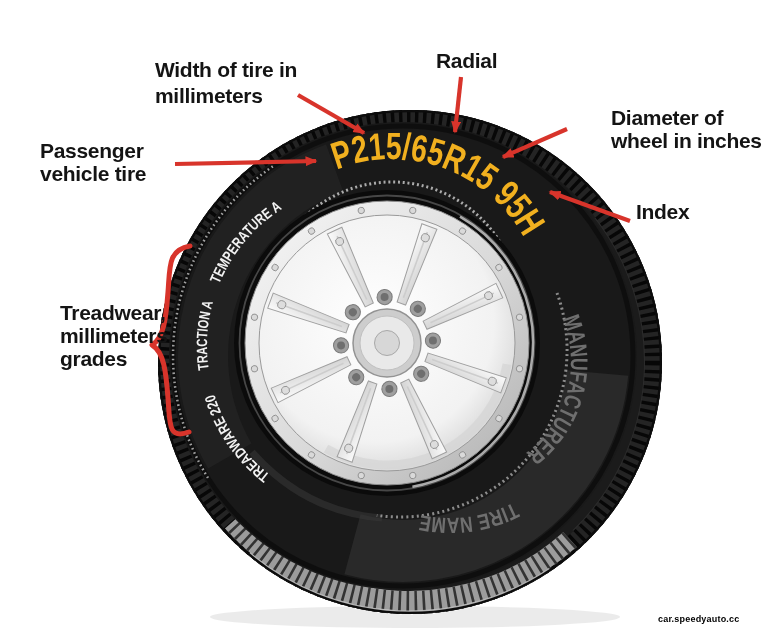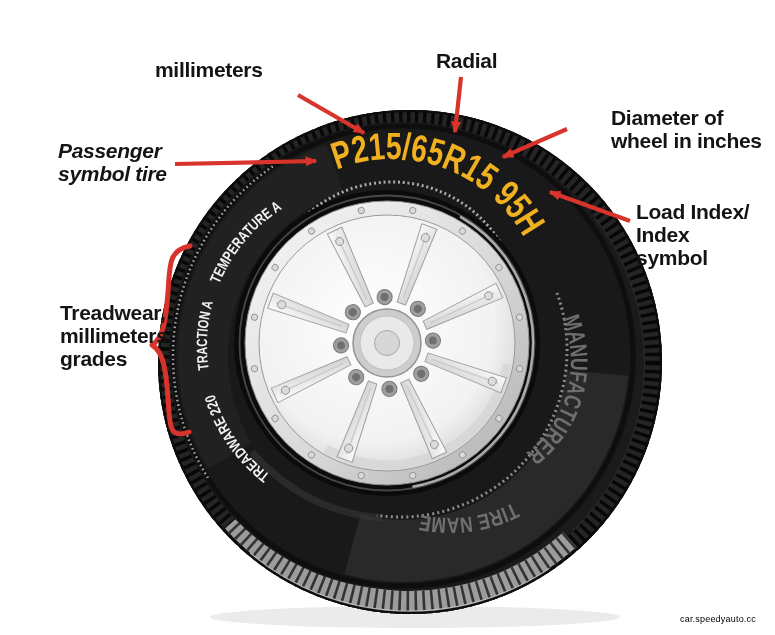--- a/index.html
+++ b/index.html
@@ -8,22 +8,22 @@
     font-family:"Liberation Sans","DejaVu Sans",sans-serif;
   }
   #stage svg{position:absolute;left:0;top:0;}
   svg text{font-family:"Liberation Sans","DejaVu Sans",sans-serif;}
   .callout{
     position:absolute;font-weight:bold;color:#141414;
     font-size:21px;line-height:23px;letter-spacing:-0.3px;white-space:nowrap;
   }
   .callout.lh26{line-height:26px;}
   .watermark{
-    position:absolute;left:658px;top:614px;font-size:9px;font-weight:normal;
-    color:#000;letter-spacing:0.2px;margin-left:22px;
+    position:absolute;left:658px;top:614px;font-size:9px;font-weight:bold;
+    color:#000;letter-spacing:0.2px;
   }
 </style>
 </head>
 <body>
 
 <div id="stage">
 
 <svg width="775" height="635" viewBox="0 0 775 635">
   <defs>
     <linearGradient id="gChrome" x1="0" y1="0" x2="1" y2="1">
@@ -177,41 +177,40 @@
     <line x1="298" y1="95" x2="364" y2="133" marker-end="url(#ah)"></line>
     <line x1="461" y1="77" x2="455" y2="132" marker-end="url(#ah)"></line>
     <line x1="567" y1="129" x2="503" y2="157" marker-end="url(#ah)"></line>
     <line x1="630" y1="221" x2="550" y2="192" marker-end="url(#ah)"></line>
     <line x1="175" y1="164" x2="316" y2="161" marker-end="url(#ah)"></line>
   </g>
   <path d="M190,246 C168,250 170,266 168,292 C166,318 164,338 152,345 C164,352 166,372 168,398 C170,424 168,440 189,432" fill="none" stroke="#d8342b" stroke-width="5" stroke-linecap="round" stroke-linejoin="round"></path>
 </svg>
 
 <div class="callout lh26" style="left:155px;top:57px;">
+  <div>Width of tire in</div>
   <div>millimeters</div>
 </div>
 
 <div class="callout" style="left:436px;top:49px;">
   <div>Radial</div>
 </div>
 
 <div class="callout" style="left:575px;top:106px;margin-left:36px;">
   <div>Diameter of</div>
   <div>wheel in inches</div>
 </div>
 
 <div class="callout" style="left:636px;top:200px;">
-  <div>Load Index/</div>
   <div>Index</div>
-  <div>symbol</div>
-</div>
-
-<div class="callout" style="left:58px;top:139px;font-style:italic;">
+</div>
+
+<div class="callout" style="left:40px;top:139px;">
   <div>Passenger</div>
-  <div>symbol tire</div>
+  <div>vehicle tire</div>
 </div>
 
 <div class="callout" style="left:18px;top:301px;margin-left:42px;">
   <div>Treadwear,</div>
   <div>millimeters</div>
   <div>grades</div>
 </div>
 
 <div class="watermark">car.speedyauto.cc</div>
 

